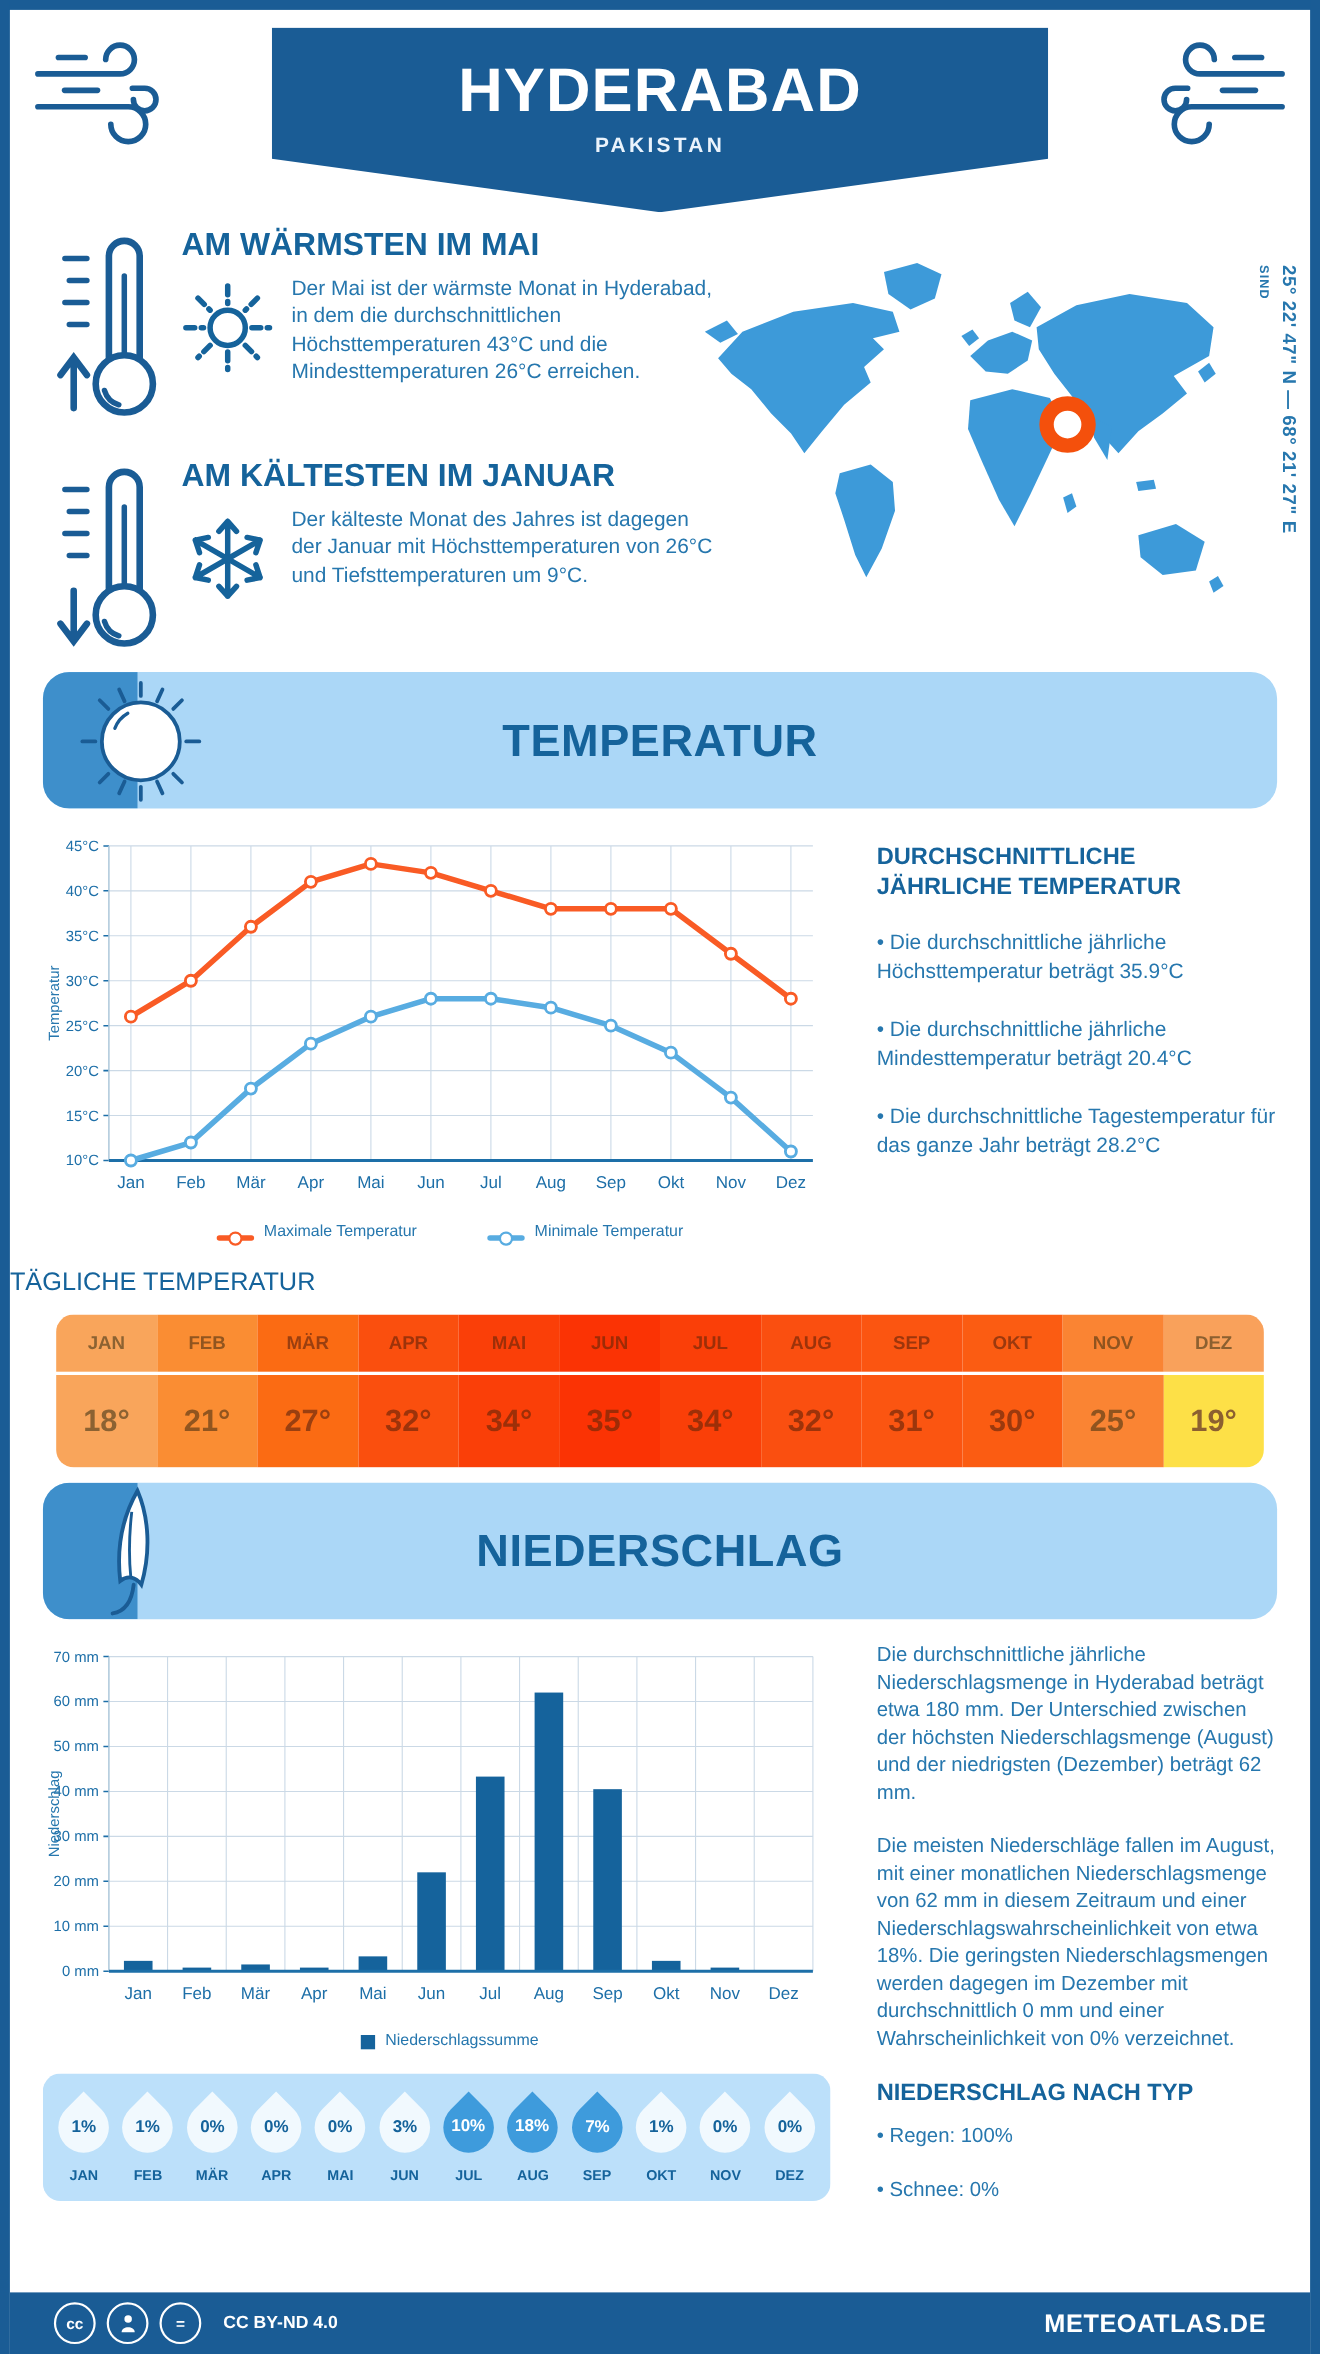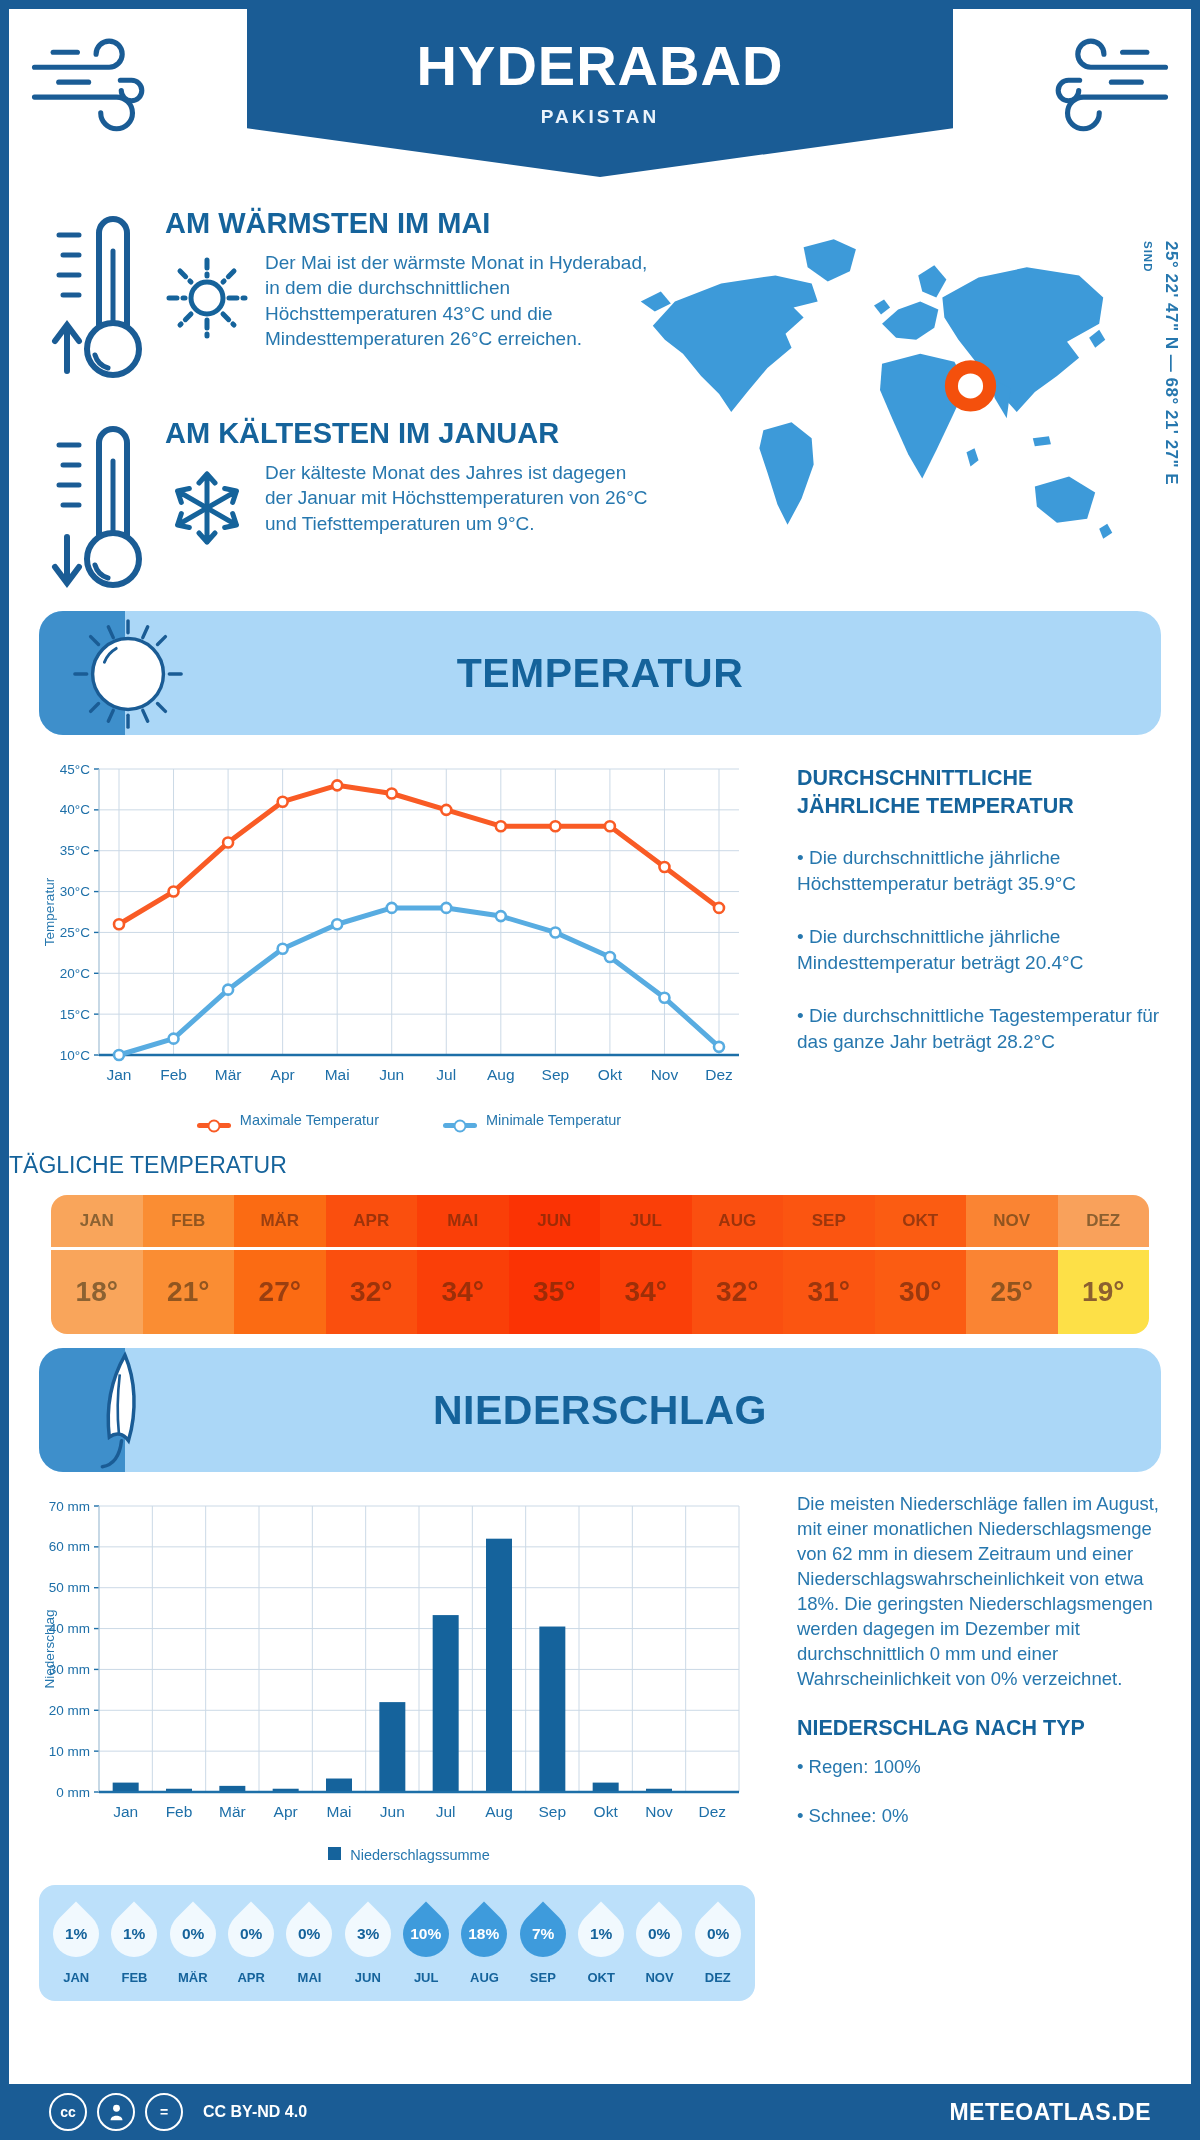--- a/index.html
+++ b/index.html
@@ -3,21 +3,21 @@
 <meta charset="utf-8">
 <style>
   html,body{margin:0;padding:0;background:#fff;}
   body{width:1200px;font-family:"Liberation Sans",sans-serif;}
   .frame{box-sizing:border-box;width:1200px;height:2140px;border:9px solid #1A5C95;border-bottom:0;
          display:flex;flex-direction:column;position:relative;background:#fff;overflow:hidden;}
   
   .top{position:relative;height:176px;flex:none;}
   .wind{position:absolute;top:16px;left:18px;}
   .wind.right{left:auto;right:18px;transform:scaleX(-1);}
-  .city-banner{position:absolute;left:50%;transform:translateX(-50%);top:0;width:706px;height:168px;
+  .city-banner{position:absolute;left:50%;transform:translateX(-50%);top:16px;width:706px;height:168px;
     background:#1A5C95;clip-path:polygon(0 0,100% 0,100% 71%,50% 100%,0 71%);
     display:flex;flex-direction:column;align-items:center;padding-top:24px;box-sizing:border-box;}
   .city-title{margin:0;font-size:56px;font-weight:bold;color:#fff;letter-spacing:1px;}
   .city-country{margin-top:8px;font-size:19px;color:#EAF3FC;letter-spacing:3px;font-weight:bold;}
   
   .intro{display:flex;padding:16px 8px 0 36px;position:relative;flex:none;}
   .intro-left{width:572px;flex:none;display:flex;flex-direction:column;gap:24px;}
   .info-block{display:flex;}
   .thermo{flex:none;margin-top:6px;}
   .info-title{font-size:29px;font-weight:bold;color:#15639B;margin:6px 0 10px;}
@@ -51,21 +51,21 @@
   
   .daily-title{text-align:left;font-size:23px;font-weight:normal;color:#15639B;margin:24px 0 16px;flex:none;}
   .daily-table{margin:0 42px;border-radius:16px;overflow:hidden;flex:none;}
   .dt-row{display:grid;grid-template-columns:repeat(12,1fr);}
   .dt-row.head{height:52px;border-bottom:3px solid #fff;}
   .dt-row.vals{height:84px;}
   .dt-cell{display:flex;align-items:center;justify-content:center;font-weight:bold;}
   .head .dt-cell{font-size:17px;}
   .vals .dt-cell{font-size:28px;}
   
-  .precip-legend{display:flex;align-items:flex-start;gap:9px;justify-content:center;margin:10px 0 22px;
+  .precip-legend{display:flex;align-items:flex-end;gap:9px;justify-content:center;margin:10px 0 22px;
                  font-size:14.5px;color:#2677AE;}
   .sq{width:13px;height:13px;display:inline-block;}
   .prob-panel{width:716px;border-radius:16px;overflow:hidden;}
   .prob-head{height:40px;background:#3E9BDC;color:#fff;display:flex;align-items:center;justify-content:center;
              font-weight:bold;font-size:20px;letter-spacing:.5px;}
   .prob-body{background:#BCE0FA;padding:16px 8px 16px;display:grid;grid-template-columns:repeat(12,1fr);}
   .prob-col{text-align:center;}
   .drop{width:46px;height:46px;border-radius:0 50% 50% 50%;transform:rotate(45deg);background:#F1F9FE;
         margin:10px auto 0;display:flex;align-items:center;justify-content:center;}
   .drop span{transform:rotate(-45deg);font-size:15.5px;font-weight:bold;color:#15639B;}
@@ -523,20 +523,21 @@
           <div class="prob-col">
               <div class="drop">
                 <span>0%</span>
               </div>
               <div class="prob-month">DEZ</div>
             </div>
         </div>
       </div>
     </div>
     <div class="aside precip-aside">
+      <p>Die durchschnittliche jährliche Niederschlagsmenge in Hyderabad beträgt etwa 180 mm. Der Unterschied zwischen der höchsten Niederschlagsmenge (August) und der niedrigsten (Dezember) beträgt 62 mm.</p>
       <p>Die meisten Niederschläge fallen im August, mit einer monatlichen Niederschlagsmenge von 62 mm in diesem Zeitraum und einer Niederschlagswahrscheinlichkeit von etwa 18%. Die geringsten Niederschlagsmengen werden dagegen im Dezember mit durchschnittlich 0 mm und einer Wahrscheinlichkeit von 0% verzeichnet.</p>
       <div class="type-title">NIEDERSCHLAG NACH TYP</div>
       <p class="type-bullet">• Regen: 100%</p>
       <p class="type-bullet">• Schnee: 0%</p>
     </div>
   </div>
 
   <div class="footer">
     <div class="cc-group">
       <span class="cc-circle">cc</span>

